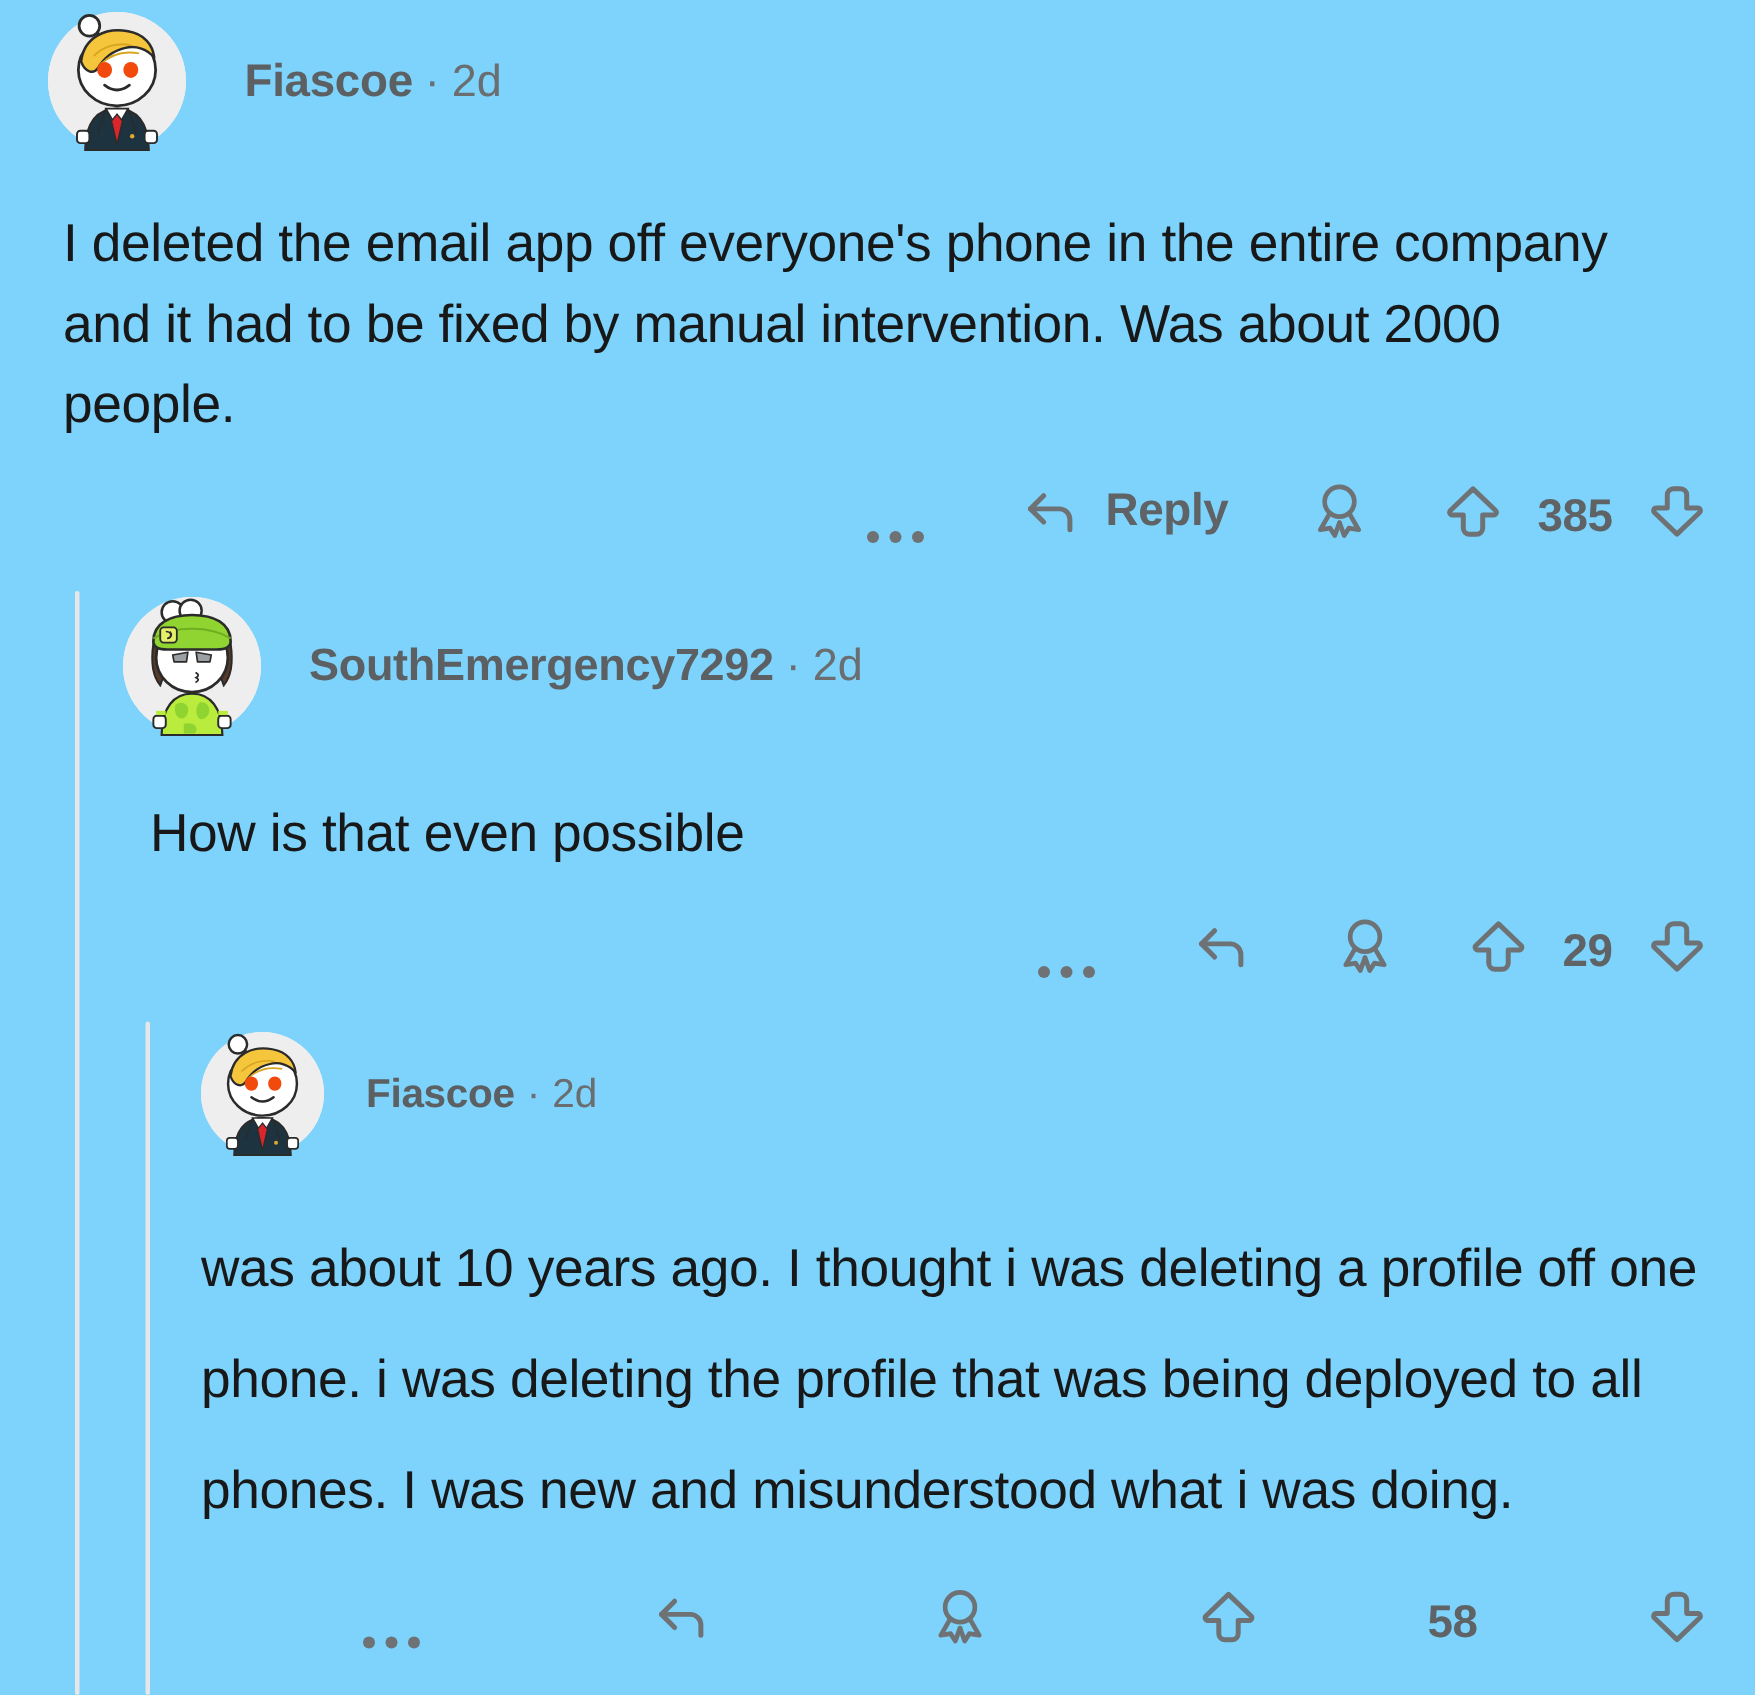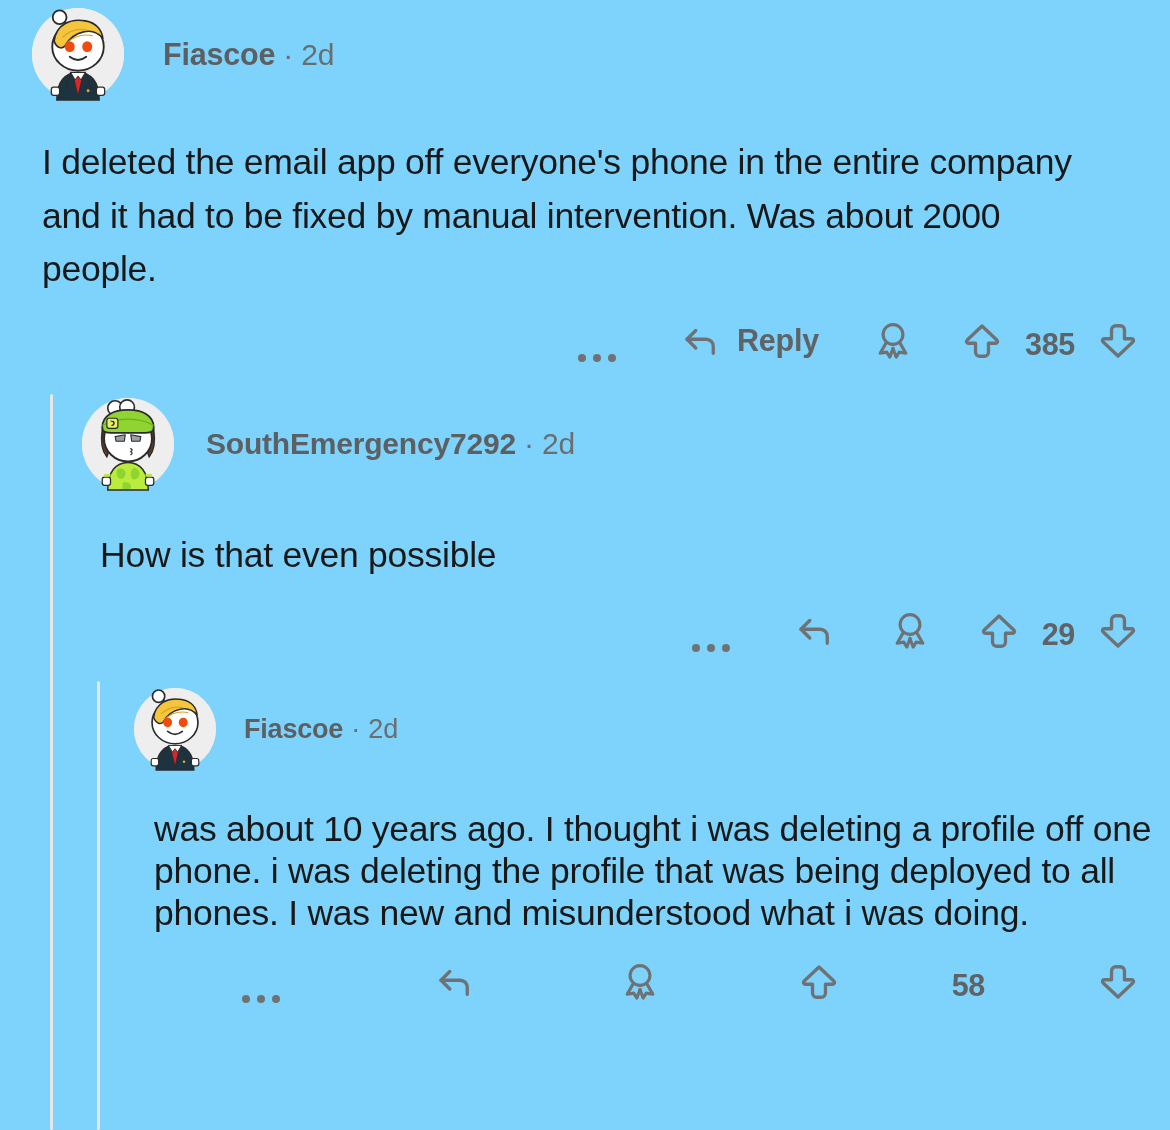--- a/index.html
+++ b/index.html
@@ -103,23 +103,23 @@
   }
   .body-lvl1 {
     font-size: 35.5px;
     line-height: 53.5px;
     margin-top: 39px;
     margin-left: 18px;
     width: 960px;
   }
   .body-lvl2 {
     font-size: 35.5px;
-    line-height: 42px;
+    line-height: 74px;
     margin-top: 38px;
-    margin-left: 20px;
+    margin-left: 0;
     width: 1000px;
   }
 
   
   .actions {
     display: flex;
     align-items: flex-end;
     justify-content: flex-end;
     color: #6e7275;
   }

